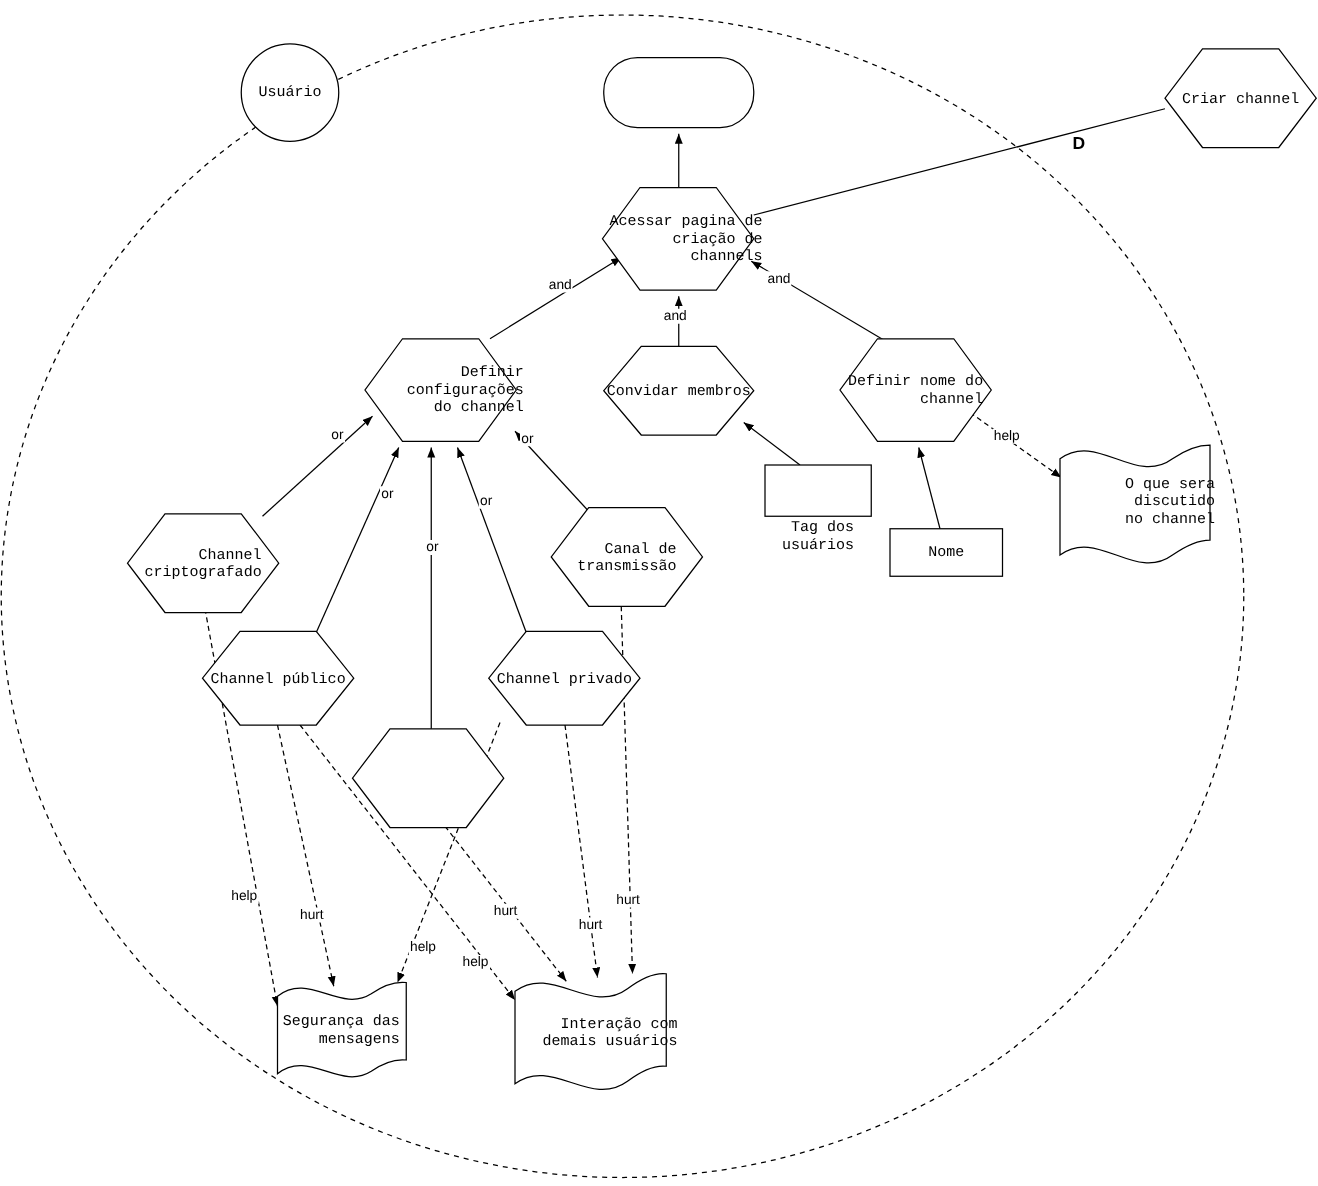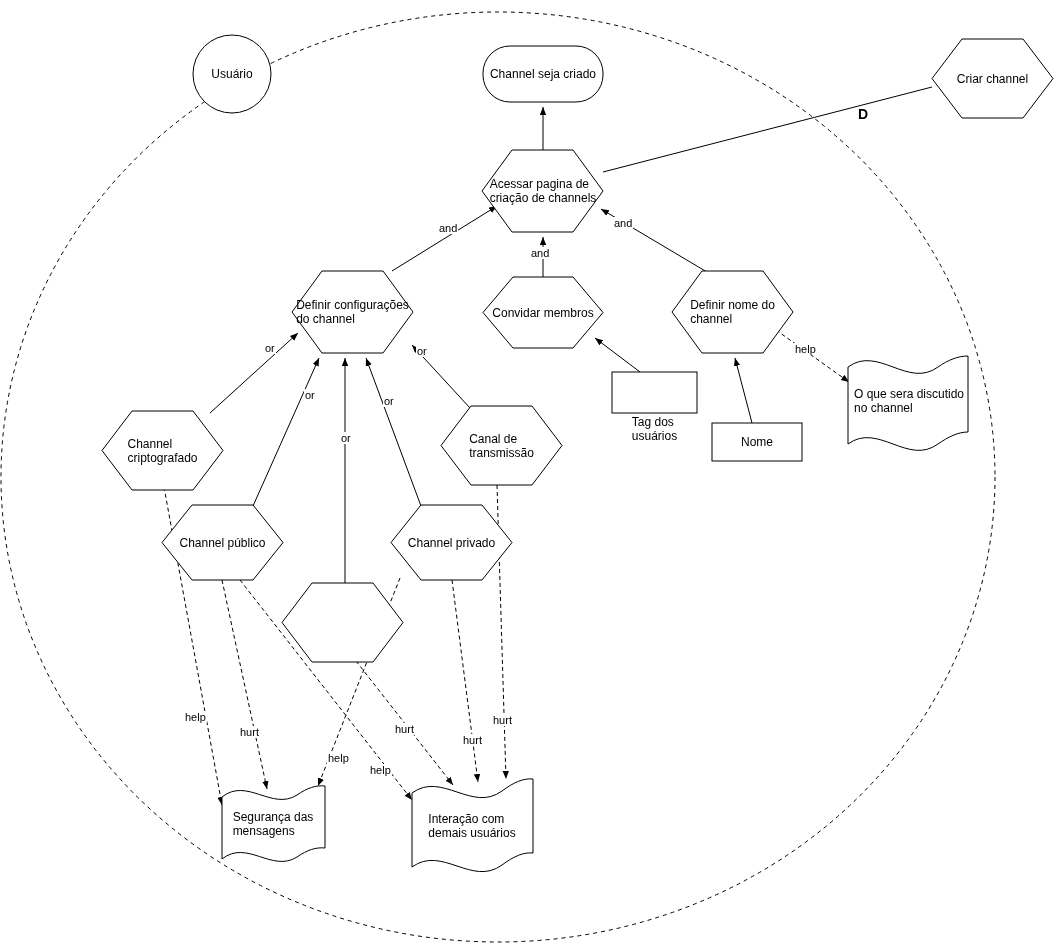--- a/index.html
+++ b/index.html
@@ -21,22 +21,22 @@
     top: 0;
     left: 0;
     width: 1054px;
     height: 949px;
   }
   .node-label {
     position: absolute;
     display: flex;
     align-items: center;
     justify-content: center;
-    text-align: left;
-    font-family: Liberation Sans, sans-serif;
+    text-align: right;
+    font-family: Liberation Mono, monospace;
     font-size: 12px;
     color: #000000;
     line-height: 14px;
     pointer-events: none;
     white-space: pre-line;
   }
   .edge-label {
     position: absolute;
     font-family: "Liberation Sans", sans-serif;
     font-size: 11px;
@@ -204,21 +204,20 @@
     <path class="shape-stroke" d="M222,797 C247,777 272,811 297,795 C307,788 316,785 325,786
              L325,848 C316,847 307,850 297,857 C272,873 247,839 222,859 Z"></path>
 
     <path class="shape-stroke" d="M412,793 C442,771 472,813 502,791 C514,782 524,778 533,779
              L533,853 C524,852 514,856 502,865 C472,887 442,845 412,867 Z"></path>
 
   </svg>
 
   <div class="node-label" style="left:193px; top:35px; width:78px; height:78px;">Usuário</div>
 
-  <div class="node-label" style="left:483px; top:46px; width:120px; height:56px;">Channel seja criado</div>
 
   <div class="node-label" style="left:932px; top:39px; width:121px; height:79px;">Criar channel</div>
 
   <div class="node-label" style="left:476px; top:150px; width:134px; height:82px;">Acessar pagina de
 criação de channels</div>
 
   <div class="node-label" style="left:286px; top:271px; width:133px; height:82px;">Definir configurações
 do channel</div>
 
   <div class="node-label" style="left:478px; top:277px; width:130px; height:71px;">Convidar membros</div>
@@ -241,21 +240,21 @@
 
   <div class="node-label" style="left:441px; top:406px; width:121px; height:79px;">Canal de
 transmissão</div>
 
   <div class="node-label" style="left:391px; top:505px; width:121px; height:75px;">Channel privado</div>
 
 
   <div class="node-label" style="left:221px; top:785px; width:104px; height:78px;">Segurança das
 mensagens</div>
 
-  <div class="node-label" style="left:411px; top:779px; width:122px; height:94px;">Interação com
+  <div class="node-label" style="left:411px; top:779px; width:122px; height:94px;padding-left:16px;">Interação com
 demais usuários</div>
 
   <div class="edge-label bold" style="left:857px; top:108px;">D</div>
 
   <div class="edge-label" style="left:438px; top:222px;">and</div>
 
   <div class="edge-label" style="left:530px; top:247px;">and</div>
 
   <div class="edge-label" style="left:613px; top:217px;">and</div>
 

